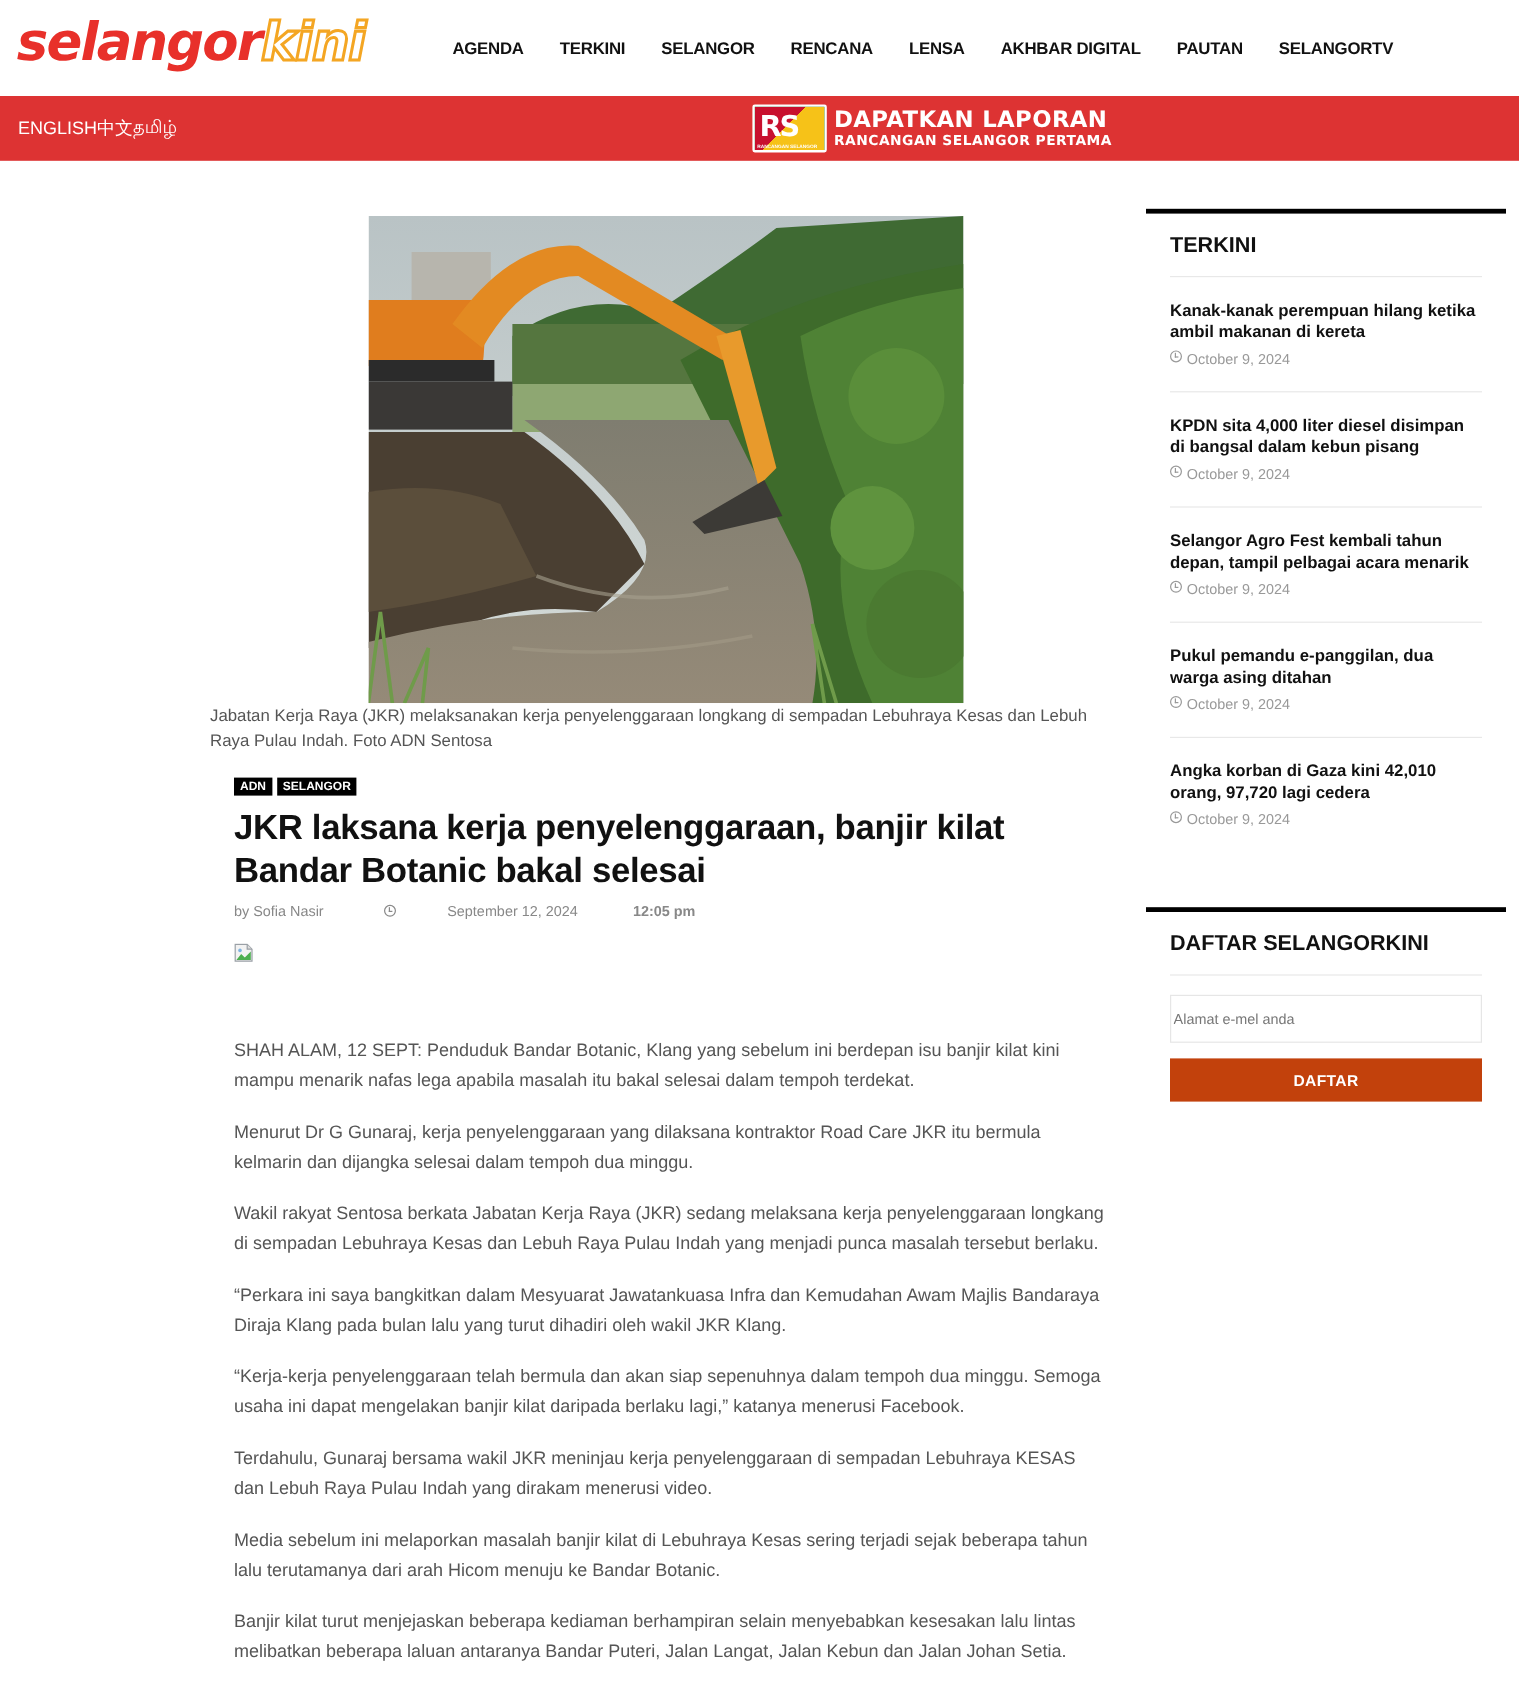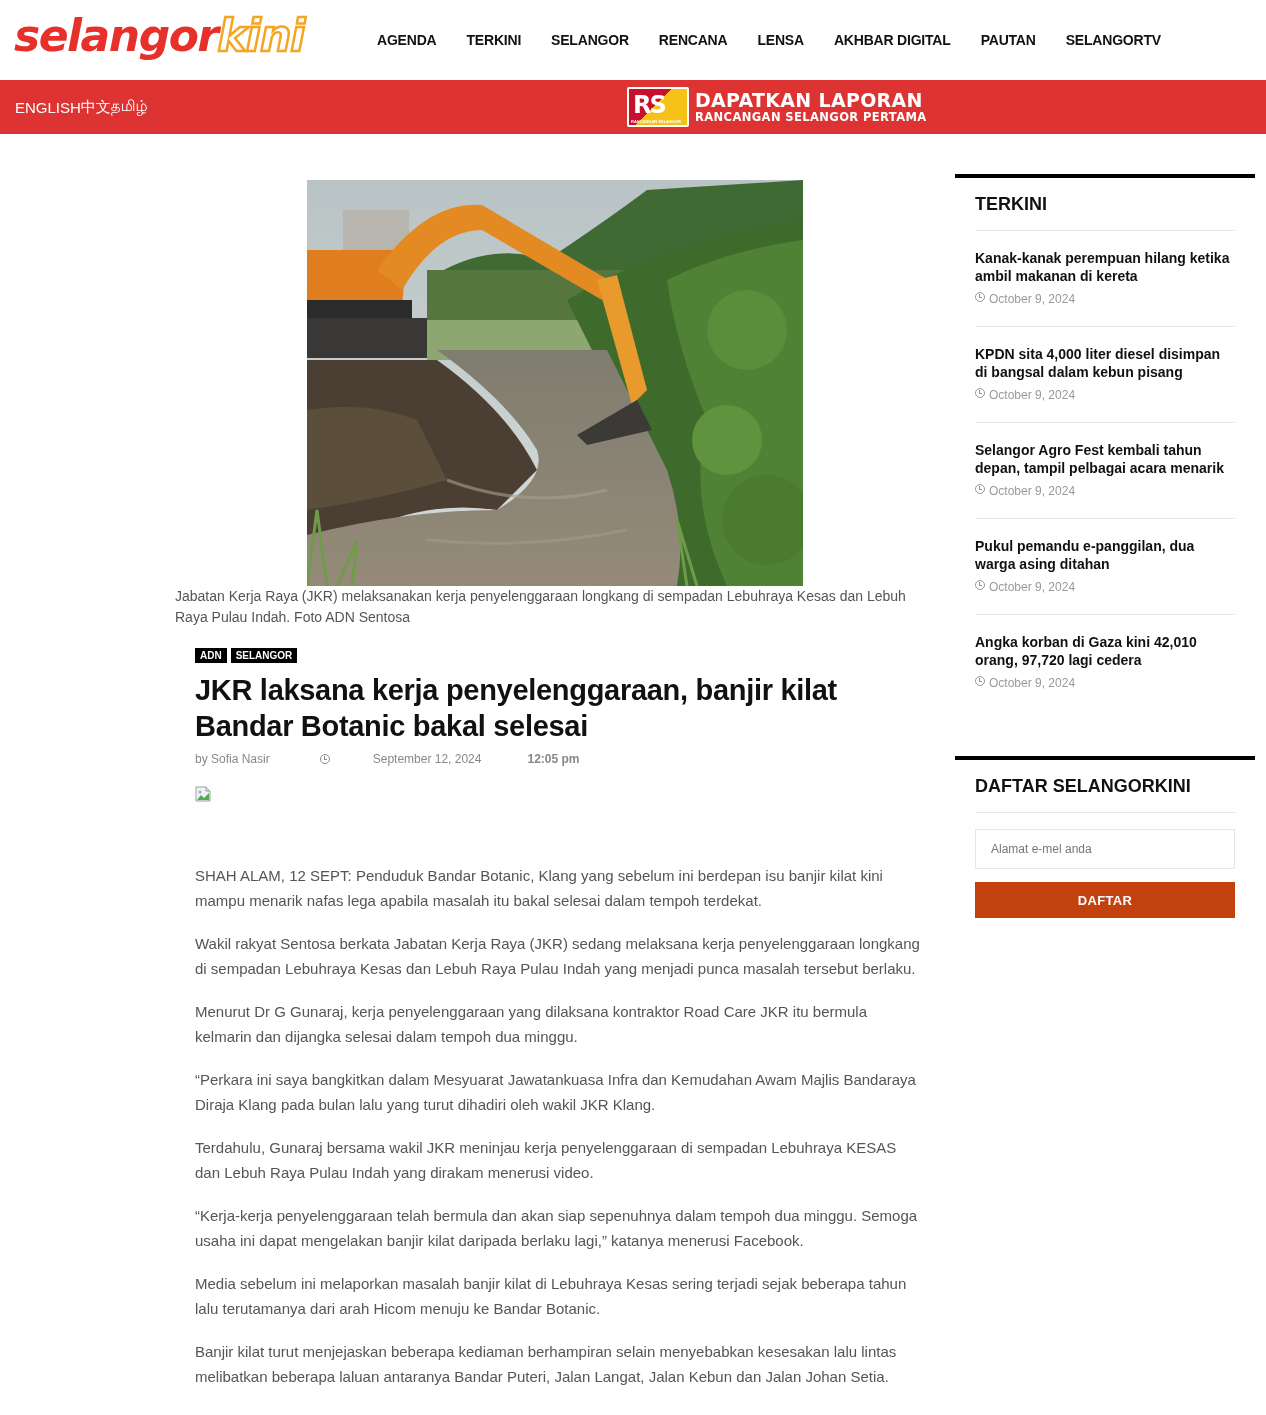--- a/index.html
+++ b/index.html
@@ -48,21 +48,21 @@
   .widget-title { font-size: 18px; font-weight: bold; color: #111; padding: 0 20px; height: 52px; display: flex; align-items: center; }
   .widget-inner { padding: 0 20px; }
   .divider { height: 1px; background: #e8e8e8; }
   .post { padding: 18px 0 20px; border-bottom: 1px solid #e8e8e8; }
   .post:last-child { border-bottom: none; }
   .post a { display: block; font-size: 14px; font-weight: bold; line-height: 18px; color: #111; text-decoration: none; }
   .post .date { margin-top: 7px; font-size: 12px; color: #999; display: flex; align-items: flex-start; }
   .post .date .clock { display: inline-block; width: 10px; height: 10px; border: 1.5px solid #999; border-radius: 50%; margin-right: 4px; position: relative; }
   .post .date .clock::after { content: ""; position: absolute; left: 3px; top: 1px; width: 2px; height: 3px; border-left: 1.3px solid #999; border-bottom: 1.3px solid #999; }
 
-  .email { margin-top: 16px; width: 260px; height: 40px; border: 1px solid #e6e6e6; font-size: 12px; padding: 0 15px; color: #333; font-family: "Liberation Sans", sans-serif; outline: none; }
+  .email { margin-top: 16px; width: 260px; height: 40px; border: 1px solid #e6e6e6; font-size: 12px; padding: 0 2px; color: #333; font-family: "Liberation Sans", sans-serif; outline: none; }
   .email::placeholder { color: #777; }
   .daftar-btn { margin-top: 13px; width: 260px; height: 36px; background: #c2410c; color: #fff; border: none; font-size: 13px; font-weight: bold; font-family: "Liberation Sans", sans-serif; letter-spacing: 0.3px; }
 </style>
 </head>
 <body>
 
 <header class="topbar">
   <a class="logo">
     <span class="sel">selangor</span>
       <span class="kini">kini</span>
@@ -160,25 +160,25 @@
   <svg width="16" height="16" viewBox="0 0 16 16">
     <path d="M1 1 H11 L15 5 V15 H1 Z" fill="#f2f2f2" stroke="#9aa0a6" stroke-width="1"></path>
     <path d="M11 1 V5 H15" fill="#dcdcdc" stroke="#9aa0a6" stroke-width="1"></path>
     <path d="M2 14 L6 9 L9 12 L14 7 V14 Z" fill="#4caf50"></path>
     <circle cx="5" cy="6" r="1.5" fill="#7fb3e0"></circle>
   </svg>
 </div>
 
 <div class="body">
   <p>SHAH ALAM, 12 SEPT: Penduduk Bandar Botanic, Klang yang sebelum ini berdepan isu banjir kilat kini mampu menarik nafas lega apabila masalah itu bakal selesai dalam tempoh terdekat.</p>
+  <p>Menurut Dr G Gunaraj, kerja penyelenggaraan yang dilaksana kontraktor Road Care JKR itu bermula kelmarin dan dijangka selesai dalam tempoh dua minggu.</p>
   <p>Wakil rakyat Sentosa berkata Jabatan Kerja Raya (JKR) sedang melaksana kerja penyelenggaraan longkang di sempadan Lebuhraya Kesas dan Lebuh Raya Pulau Indah yang menjadi punca masalah tersebut berlaku.</p>
-  <p>Menurut Dr G Gunaraj, kerja penyelenggaraan yang dilaksana kontraktor Road Care JKR itu bermula kelmarin dan dijangka selesai dalam tempoh dua minggu.</p>
   <p>“Perkara ini saya bangkitkan dalam Mesyuarat Jawatankuasa Infra dan Kemudahan Awam Majlis Bandaraya Diraja Klang pada bulan lalu yang turut dihadiri oleh wakil JKR Klang.</p>
+  <p>“Kerja-kerja penyelenggaraan telah bermula dan akan siap sepenuhnya dalam tempoh dua minggu. Semoga usaha ini dapat mengelakan banjir kilat daripada berlaku lagi,” katanya menerusi Facebook.</p>
   <p>Terdahulu, Gunaraj bersama wakil JKR meninjau kerja penyelenggaraan di sempadan Lebuhraya KESAS dan Lebuh Raya Pulau Indah yang dirakam menerusi video.</p>
-  <p>“Kerja-kerja penyelenggaraan telah bermula dan akan siap sepenuhnya dalam tempoh dua minggu. Semoga usaha ini dapat mengelakan banjir kilat daripada berlaku lagi,” katanya menerusi Facebook.</p>
   <p>Media sebelum ini melaporkan masalah banjir kilat di Lebuhraya Kesas sering terjadi sejak beberapa tahun lalu terutamanya dari arah Hicom menuju ke Bandar Botanic.</p>
   <p>Banjir kilat turut menjejaskan beberapa kediaman berhampiran selain menyebabkan kesesakan lalu lintas melibatkan beberapa laluan antaranya Bandar Puteri, Jalan Langat, Jalan Kebun dan Jalan Johan Setia.</p>
 </div>
 
 <aside class="widget" style="top:174px;">
   <div class="widget-title">TERKINI</div>
   <div class="widget-inner">
     <div class="divider"></div>
     <div class="post">
       <a>Kanak-kanak perempuan hilang ketika ambil makanan di kereta</a>

